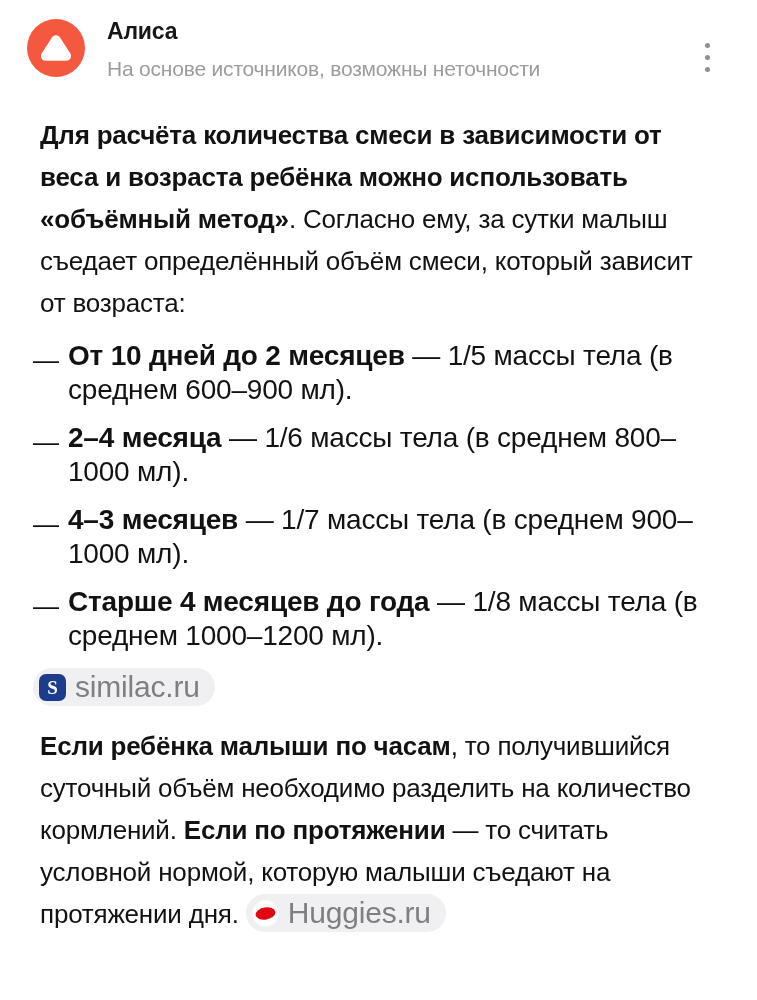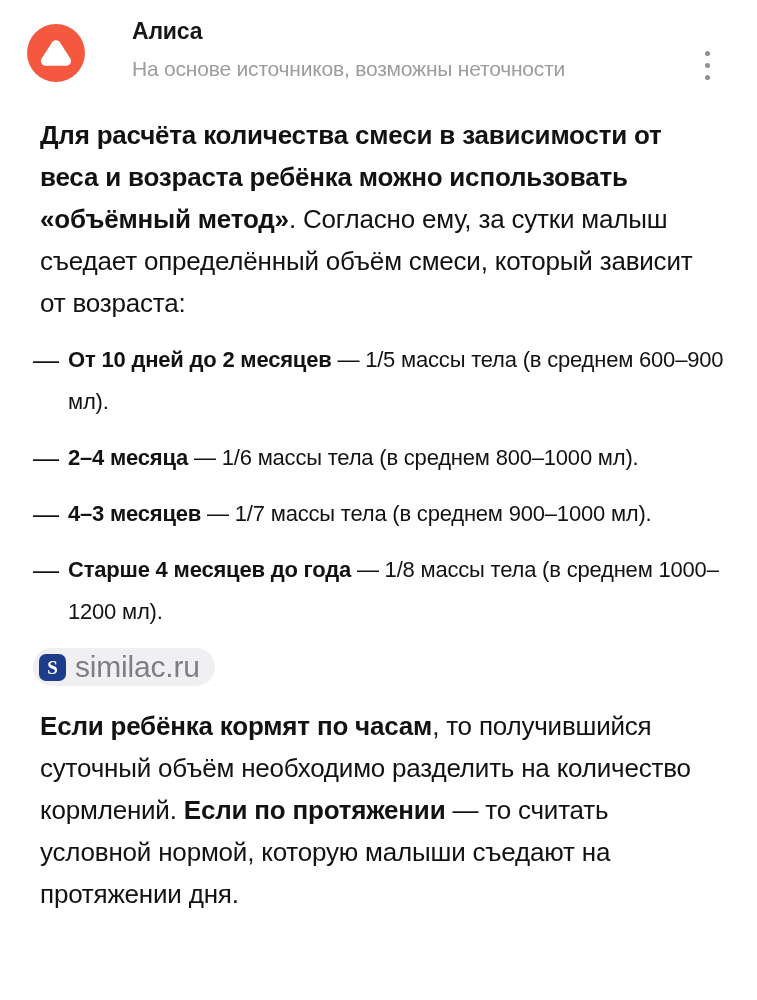--- a/index.html
+++ b/index.html
@@ -9,24 +9,23 @@
     background: #ffffff;
     font-family: "Liberation Sans", "DejaVu Sans", sans-serif;
     color: var(--body-text, #121212);
     overflow: hidden;
   }
   .card { padding: 0 33px; }
 
   
   .header {
     display: flex;
-    align-items: flex-end;
+    align-items: center;
     margin-top: 14px;
     margin-left: -6px;
-    gap: 25px;
   }
   .avatar {
     width: 58px; height: 58px;
     flex: 0 0 58px;
   }
   .avatar svg { display: block; width: 58px; height: 58px; }
   .avatar-circle { fill: var(--avatar-bg, #f4593f); }
   .avatar-pick  { fill: #fff; stroke: #fff; stroke-width: 16; stroke-linejoin: round; }
   .header-text { margin-left: 22px; padding-top: 3px; min-width: 0; }
   .assistant-name {
@@ -59,21 +58,21 @@
 
   .list { margin-top: 15px; }
   .li { display: flex; margin-bottom: 14px; }
   .li:last-child { margin-bottom: 0; }
   .li .marker {
     flex: 0 0 35px;
     font-size: 26px; line-height: 42px; color: var(--body-text, #121212);
   }
   .li .li-text {
     flex: 1 1 auto;
-    font-size: 22px; line-height: 42px; letter-spacing: -0.2px;
+    font-size: 28px; line-height: 34px; letter-spacing: -0.2px;
   }
 
   
   .chip {
     display: inline-flex; align-items: center;
     height: 38px; border-radius: 19px;
     background: var(--chip-bg, #f0f0f2);
     padding: 0 15px 0 6px; gap: 9px;
     vertical-align: middle; cursor: pointer;
     border: none; text-decoration: none;
@@ -151,15 +150,22 @@
 
   <div class="chip-row">
     <span class="chip">
       <span class="chip-icon similac-icon">
           <span>S</span>
         </span>
       <span class="chip-label">similac.ru</span>
     </span>
   </div>
 
-  <p class="para outro"><b>Если ребёнка кормят по часам</b><span>, то получившийся суточный объём необходимо разделить на количество кормлений. </span><b>Если по протяжении</b><span> — то считать условной нормой, которую малыши съедают на протяжении дня. </span></p>
+  <p class="para outro"><b>Если ребёнка малыши по часам</b><span>, то получившийся суточный объём необходимо разделить на количество кормлений. </span><b>Если по протяжении</b><span> — то считать условной нормой, которую малыши съедают на протяжении дня. </span><span class="chip">
+        <span class="chip-icon huggies-icon">
+          <svg viewBox="0 0 21 15">
+            <ellipse class="huggies-oval" cx="10.5" cy="7.5" rx="10" ry="6" transform="rotate(-10 10.5 7.5)"></ellipse>
+          </svg>
+        </span>
+        <span class="chip-label">Huggies.ru</span>
+      </span></p>
 
 </div>
 
 </body></html>

